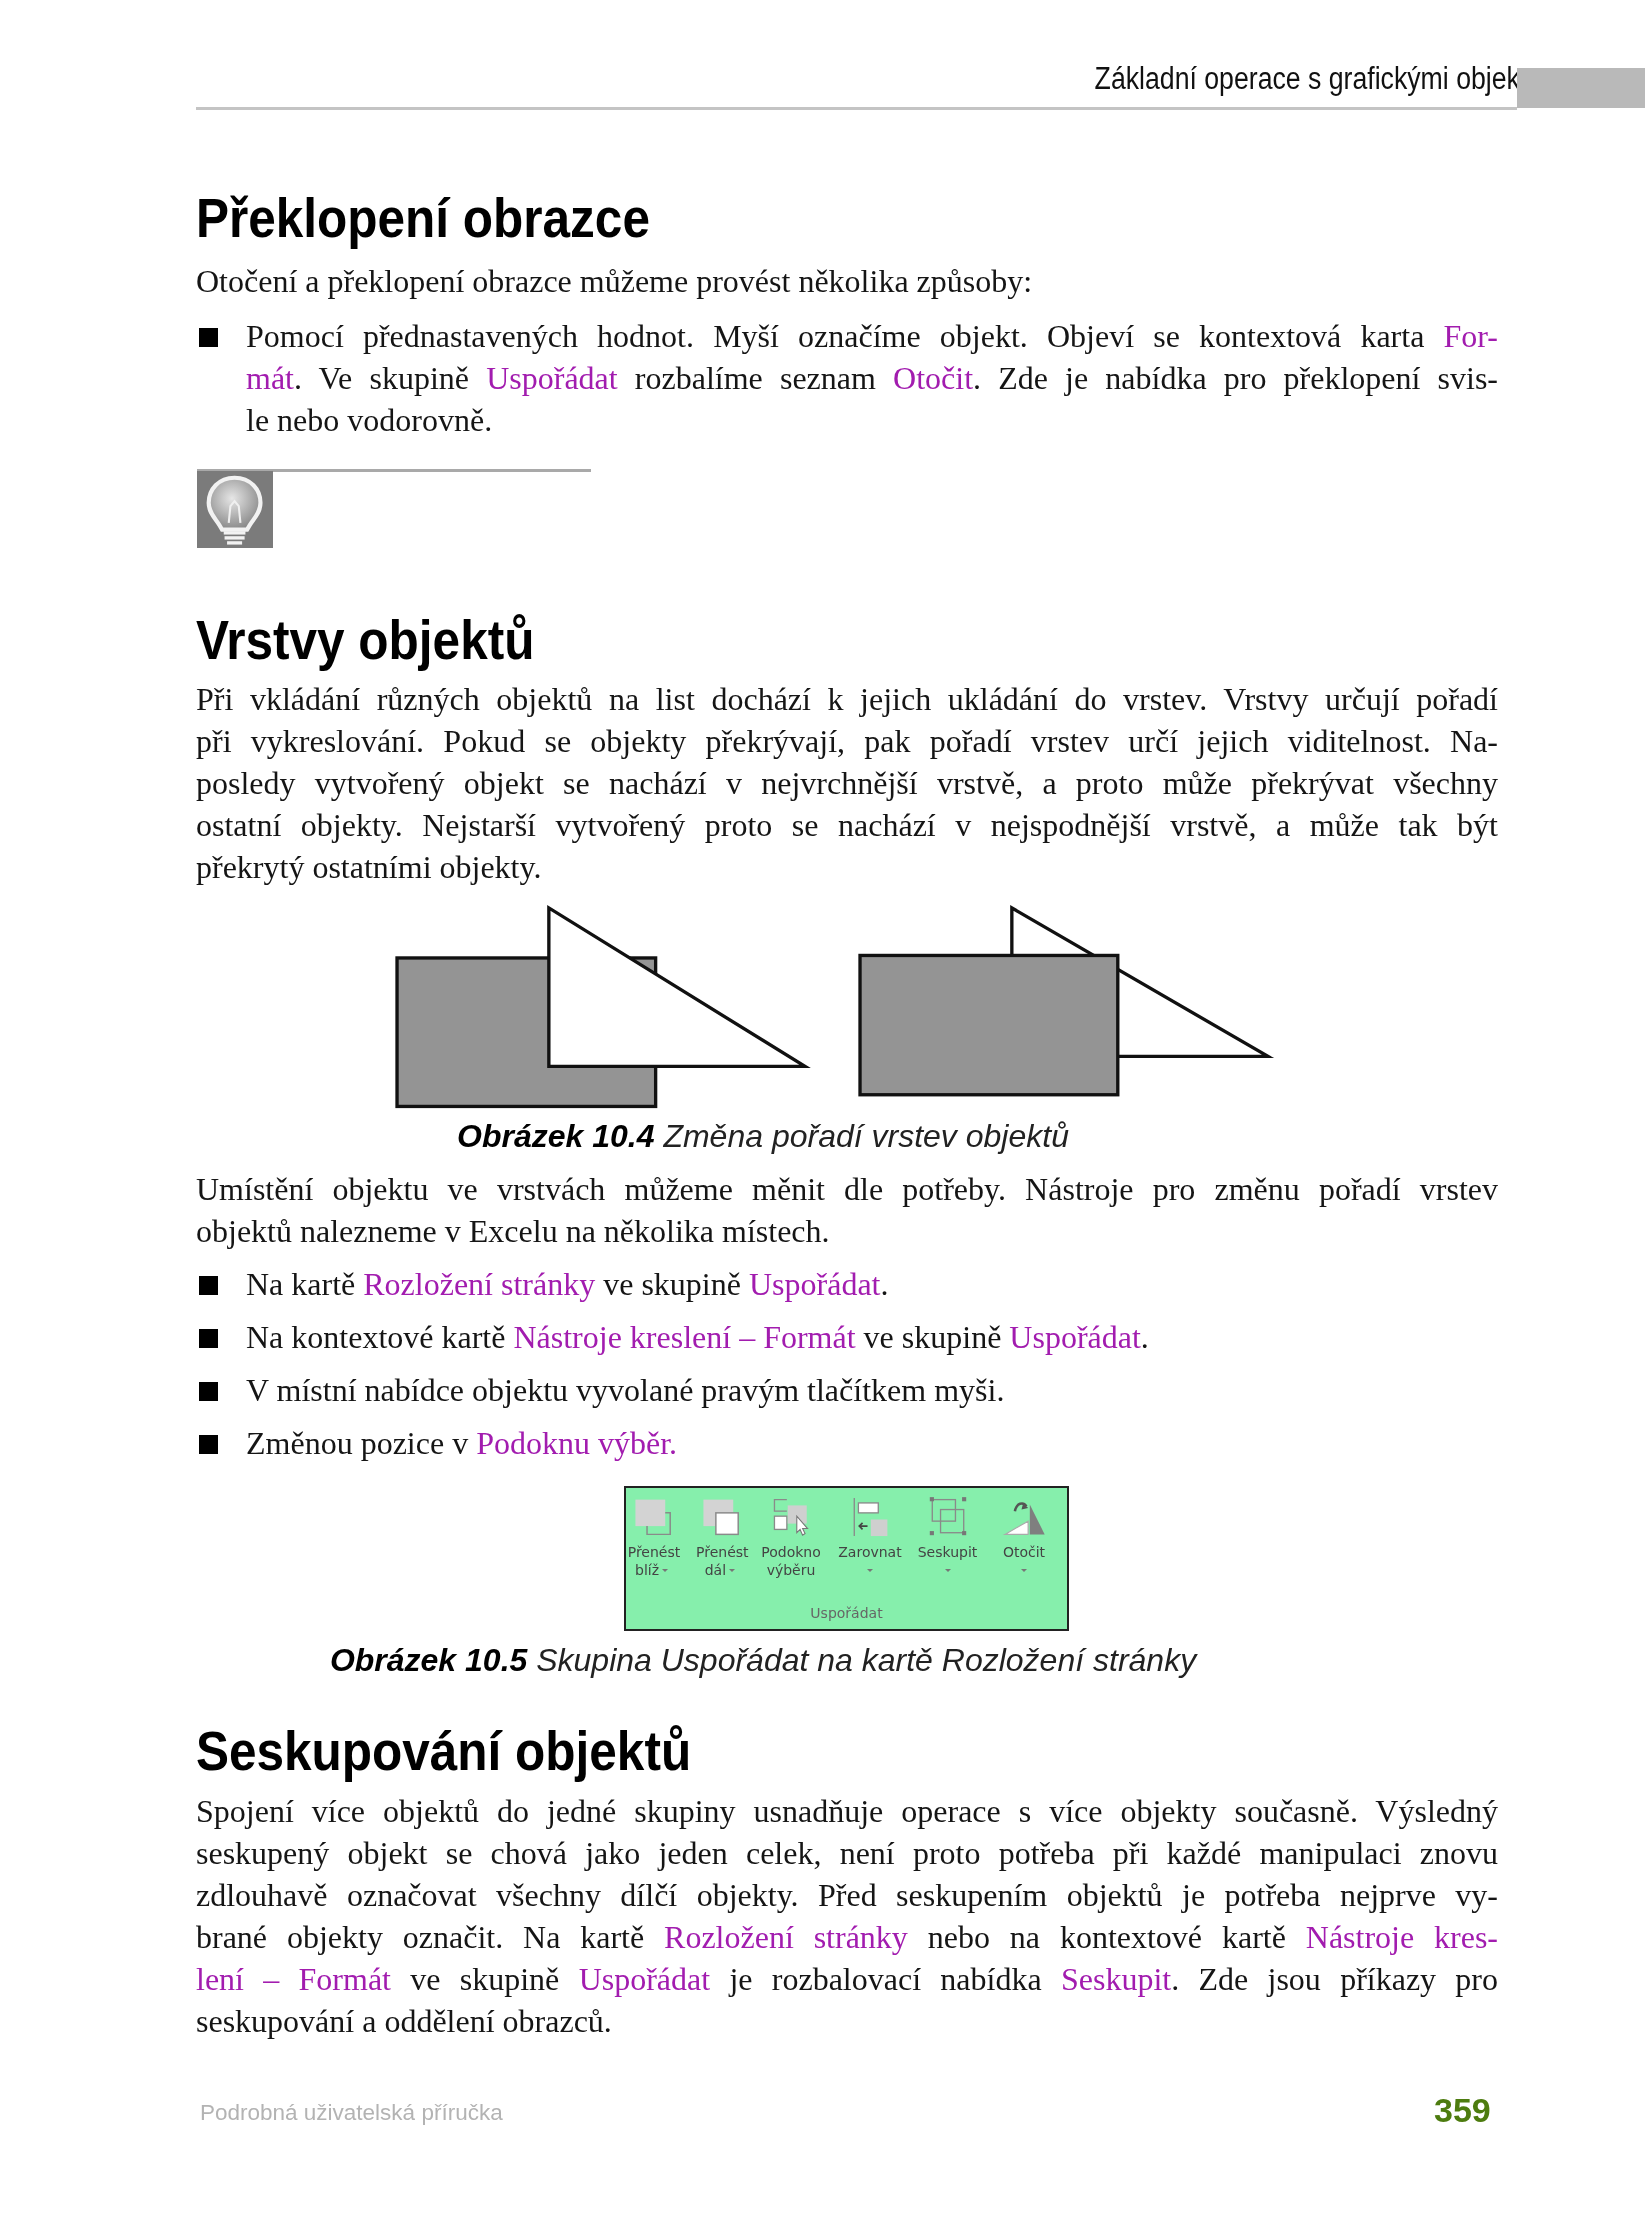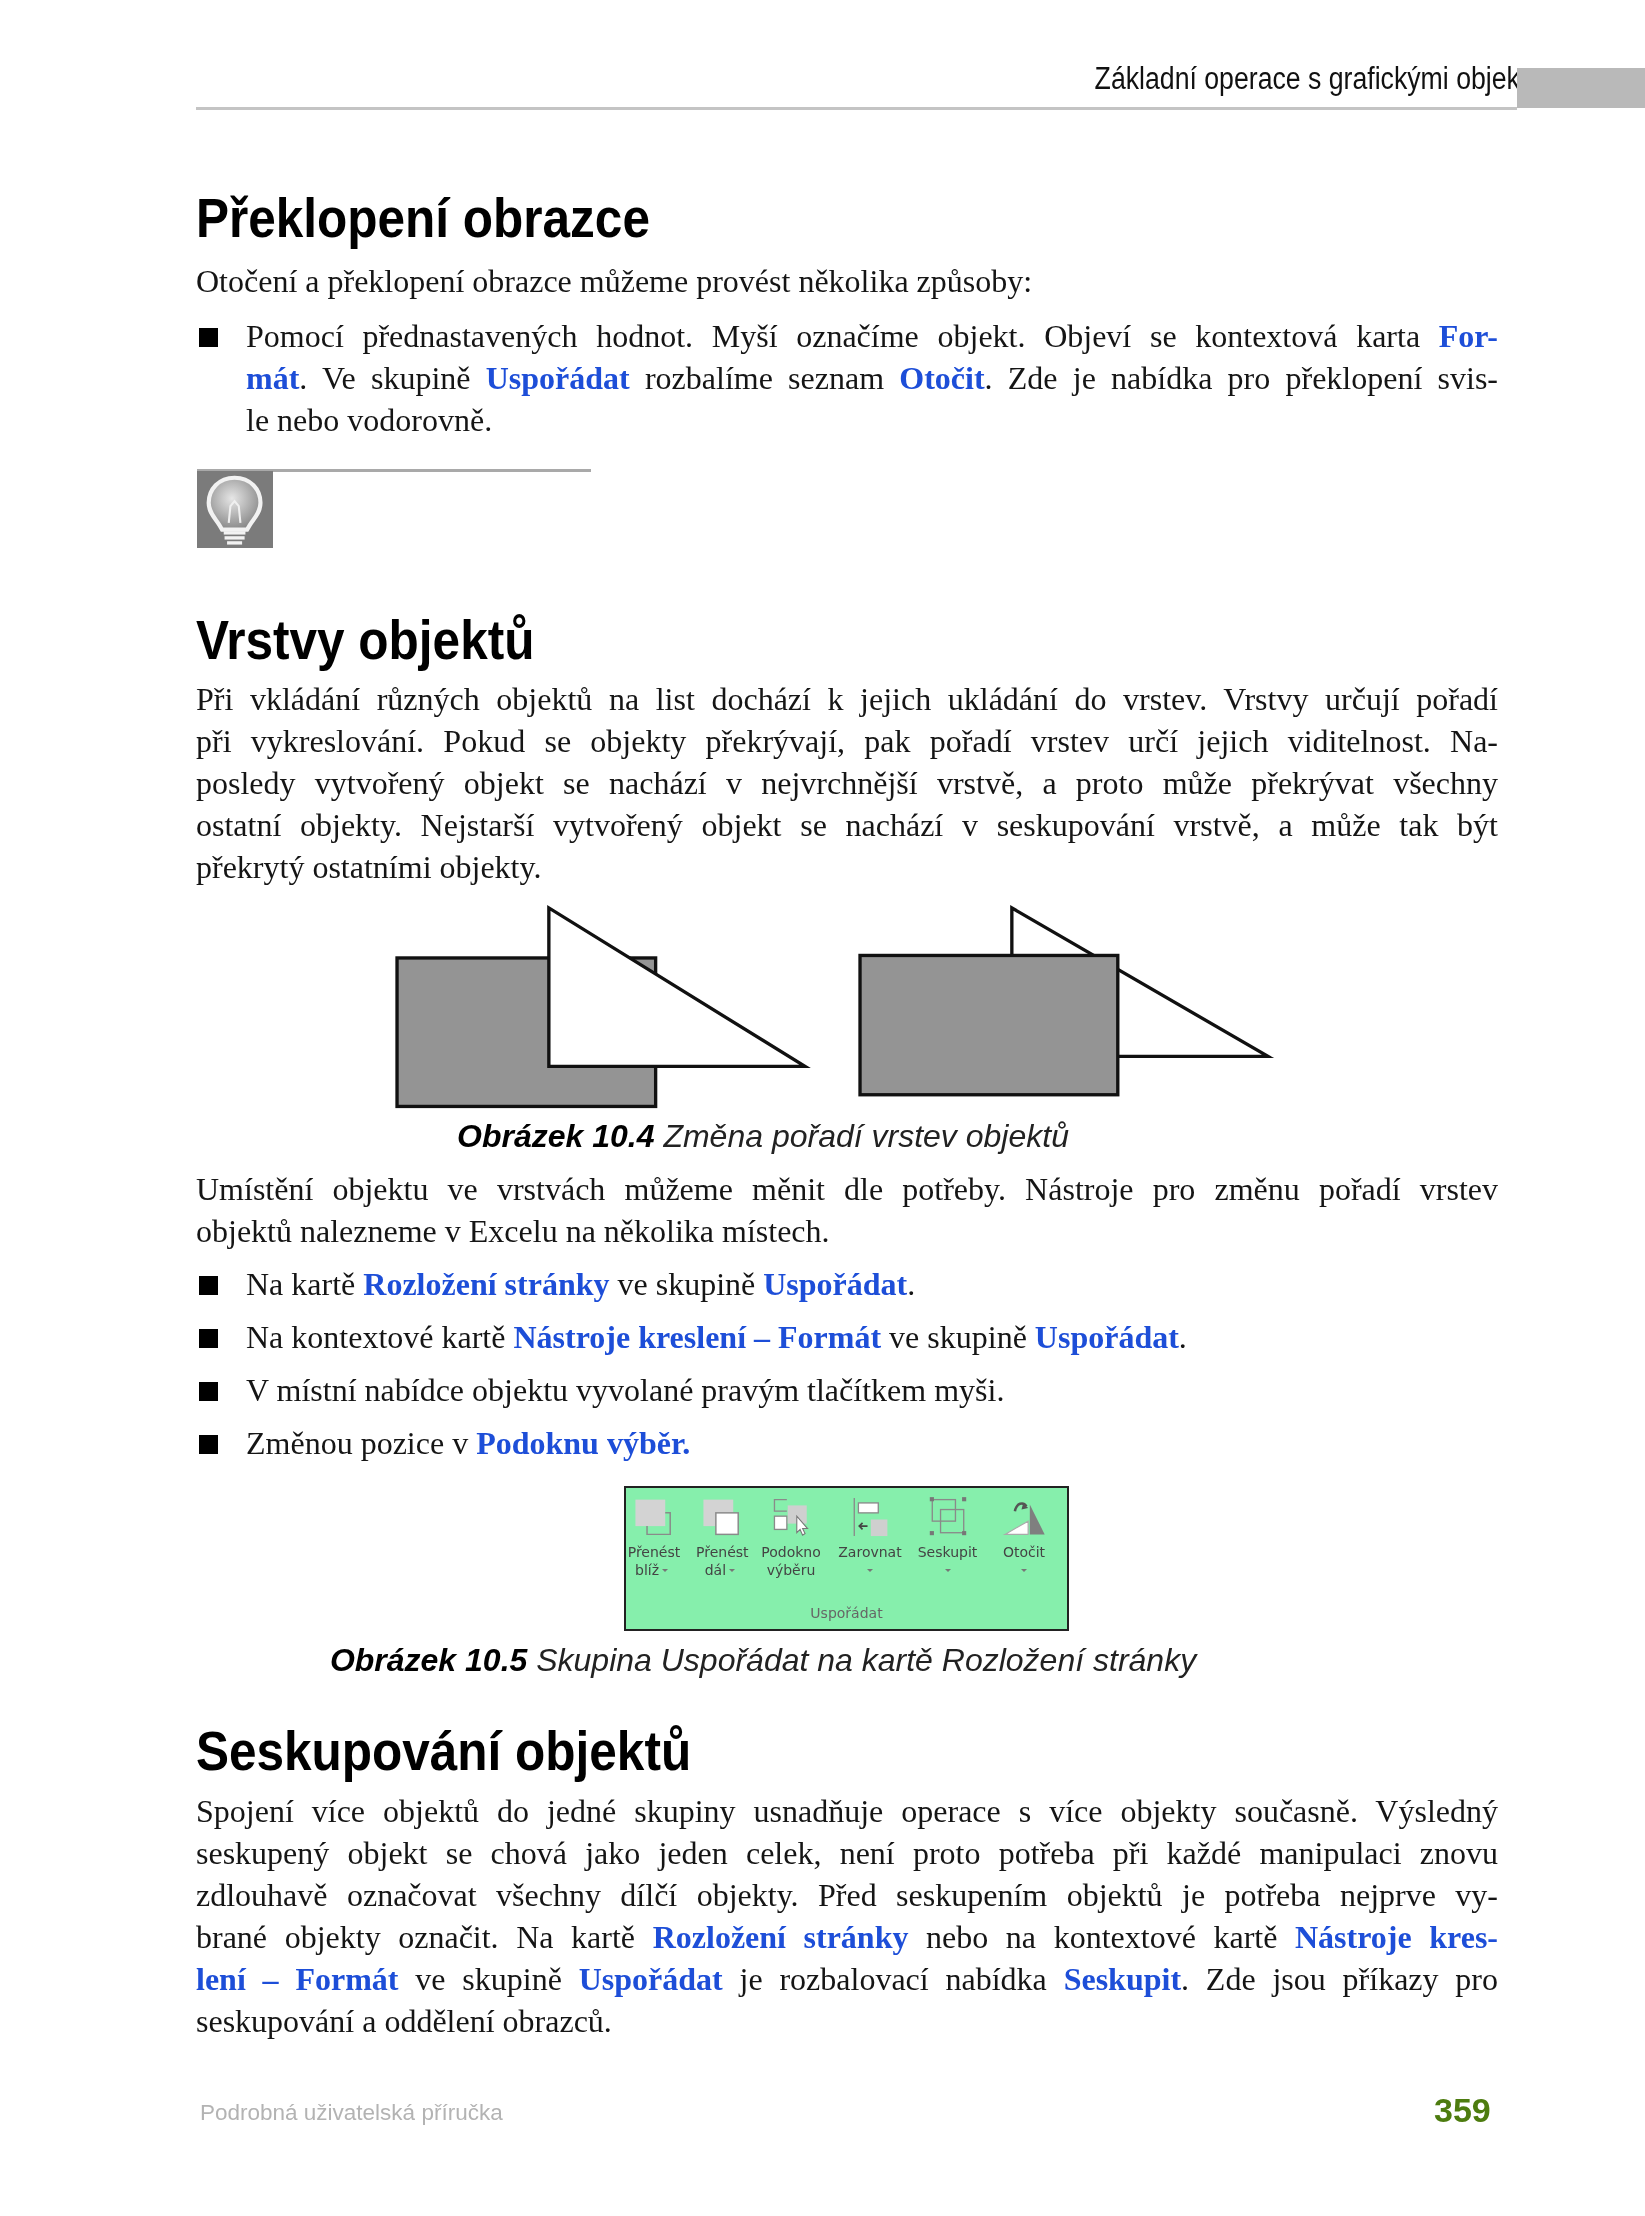--- a/index.html
+++ b/index.html
@@ -15,21 +15,21 @@
   #header-title { position: absolute; right: 148px; top: 60px; font-size: 31px; line-height: 37px; color: #111;
     transform: scaleX(0.86); transform-origin: right center; white-space: nowrap; }
 
   h1.heading { margin: 0; position: absolute; left: 196px; font-family: "Liberation Sans", "DejaVu Sans", sans-serif;
     font-weight: bold; font-size: 55px; line-height: 60px; color: #000; white-space: nowrap;
     transform: scaleX(0.9); transform-origin: left center; }
 
   .para { position: absolute; left: 196px; width: 1302px; font-size: 32px; line-height: 42px; color: #151515; }
   .line { display: block; white-space: nowrap; text-align: justify; text-align-last: justify; height: 42px; }
   .line.last { text-align-last: left; }
-  .line b { font-weight: bold; color: #1d4ed8; }
+  .line b { font-weight: normal; color: #a21caf; }
 
   .blist { position: absolute; left: 196px; width: 1302px; margin: 0; padding: 0; list-style: none; font-size: 32px; line-height: 42px; color: #151515; }
   .blist li { position: relative; padding-left: 50px; }
   .blist .bullet { position: absolute; left: 3.3px; top: 12.5px; width: 19px; height: 19px; background: #000; }
   .blist.spaced li { height: 53px; }
 
   
   #tip { left: 197px; top: 469px; width: 1302px; height: 80px; }
   #tip-rule { position: absolute; left: 0; top: 0; width: 394px; height: 2.5px; background: #a9a9a9; }
   #tip-icon { position: absolute; left: 0; top: 1.7px; width: 76px; height: 77px; background: #7b7b7b; }
@@ -99,21 +99,21 @@
     </svg>
   </div>
 </div>
 
 <h1 class="heading" style="top:610px">Vrstvy objektů</h1>
 
 <div class="para serif" style="top:678px">
     <span class="line"><span>Při vkládání různých objektů na list dochází k jejich ukládání do vrstev. Vrstvy určují pořadí</span></span>
     <span class="line"><span>při vykreslování. Pokud se objekty překrývají, pak pořadí vrstev určí jejich viditelnost. Na-</span></span>
     <span class="line"><span>posledy vytvořený objekt se nachází v nejvrchnější vrstvě, a proto může překrývat všechny</span></span>
-    <span class="line"><span>ostatní objekty. Nejstarší vytvořený objekt se nachází v seskupování vrstvě, a může tak být</span></span>
+    <span class="line"><span>ostatní objekty. Nejstarší vytvořený proto se nachází v nejspodnější vrstvě, a může tak být</span></span>
     <span class="line last"><span>překrytý ostatními objekty.</span></span>
   </div>
 
 <div id="fig-layers" class="abs">
   <svg width="951" height="209" viewBox="0 0 1140 250">
 
     <g>
       <rect x="36" y="68" width="310" height="178" fill="#949494" stroke="#111" stroke-width="4"></rect>
       <polygon points="218,8 218,198 525,198" fill="#ffffff" stroke="#111" stroke-width="4" stroke-linejoin="miter"></polygon>
     </g>

